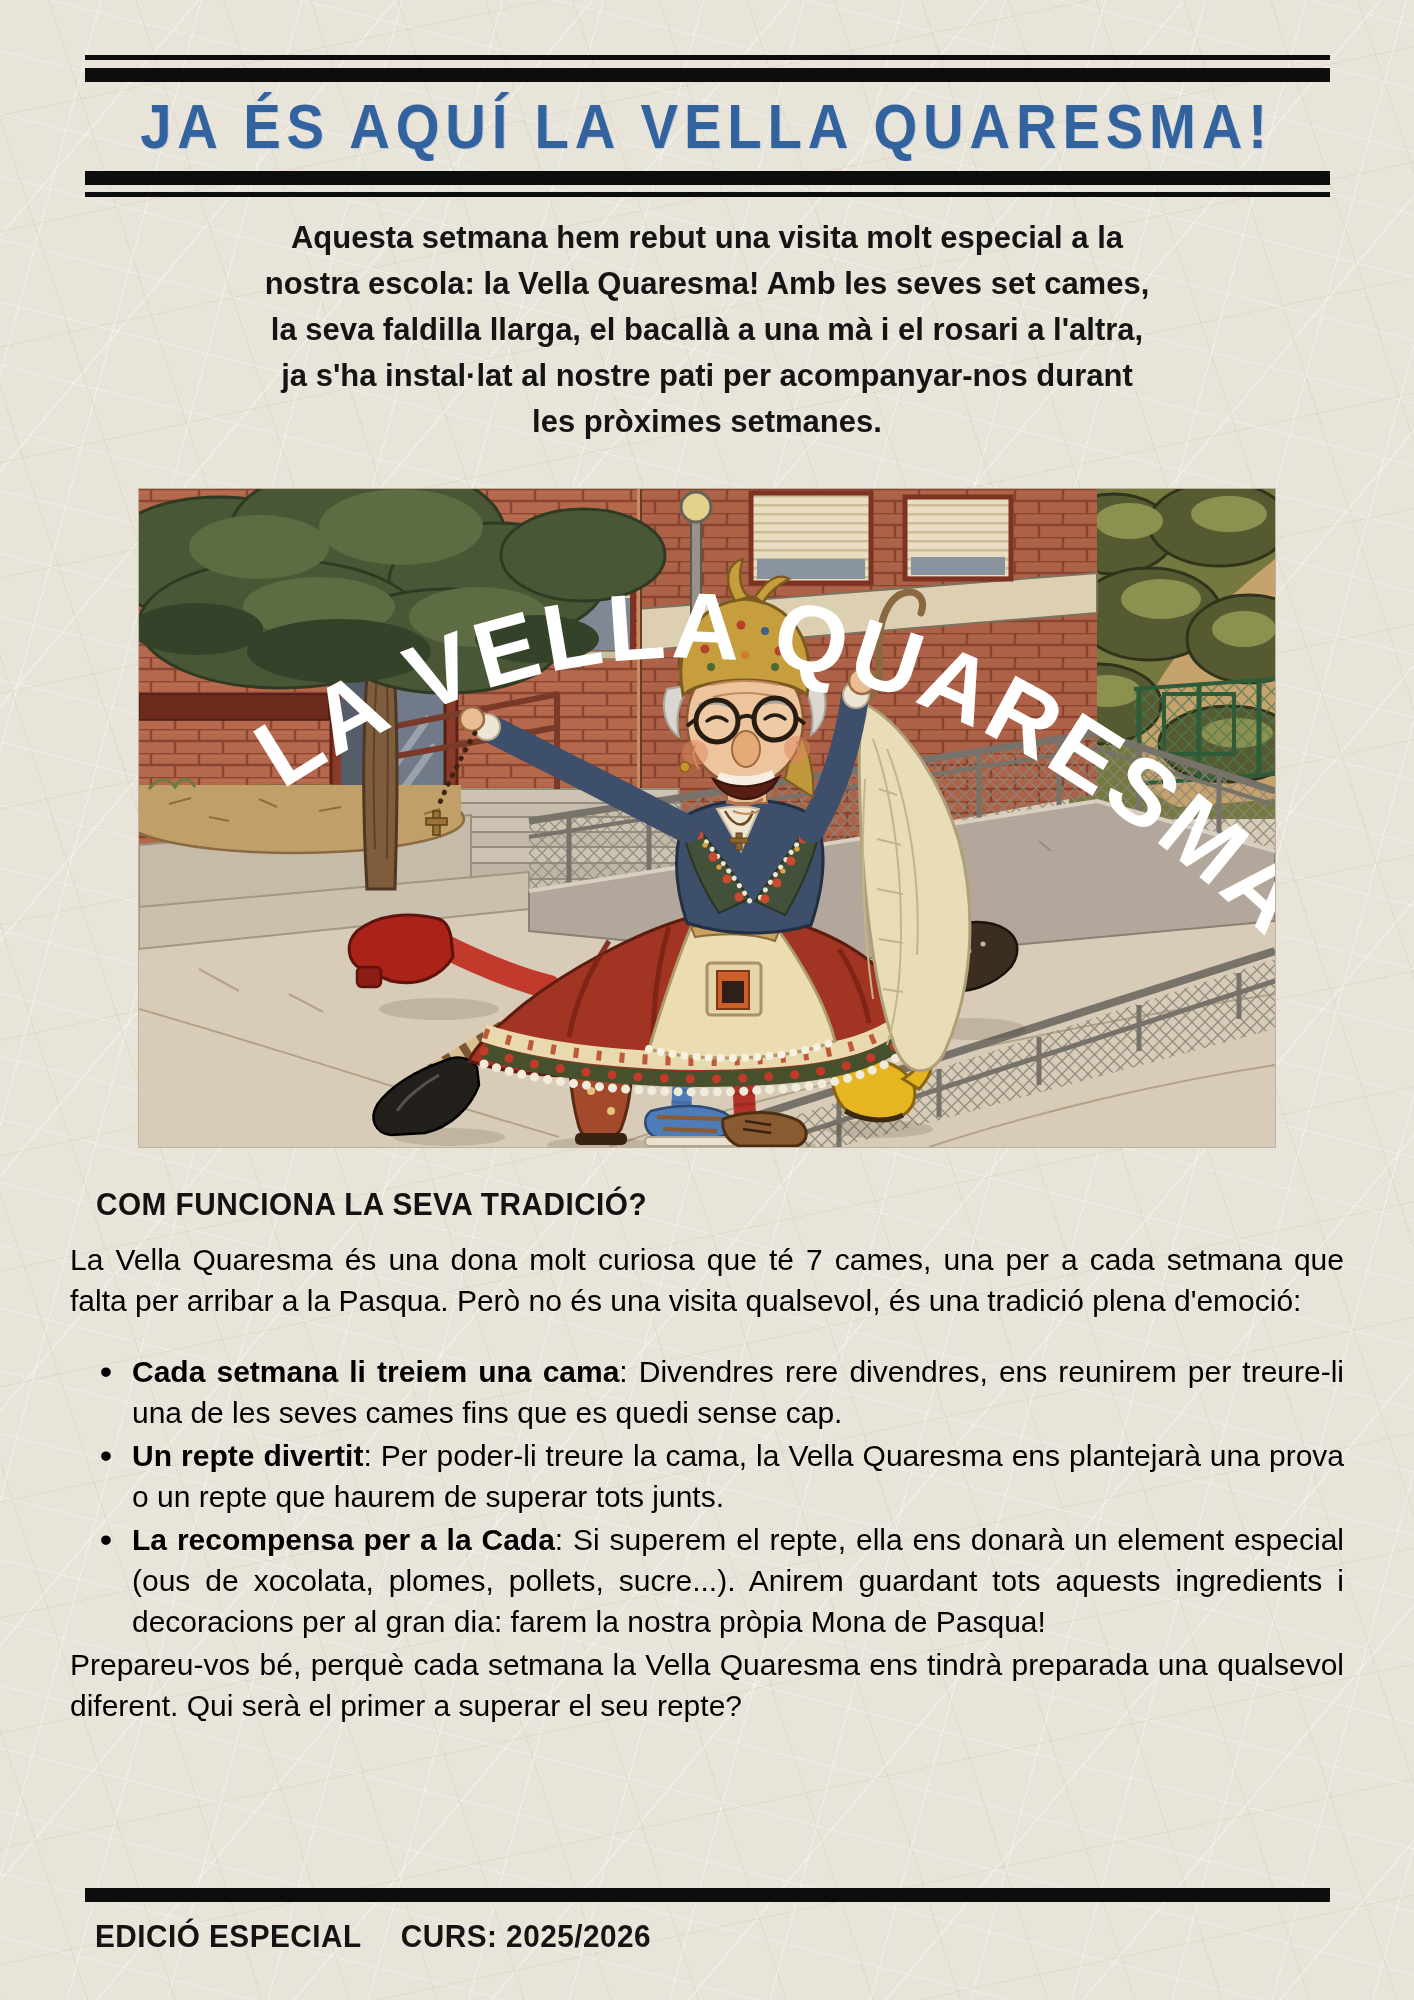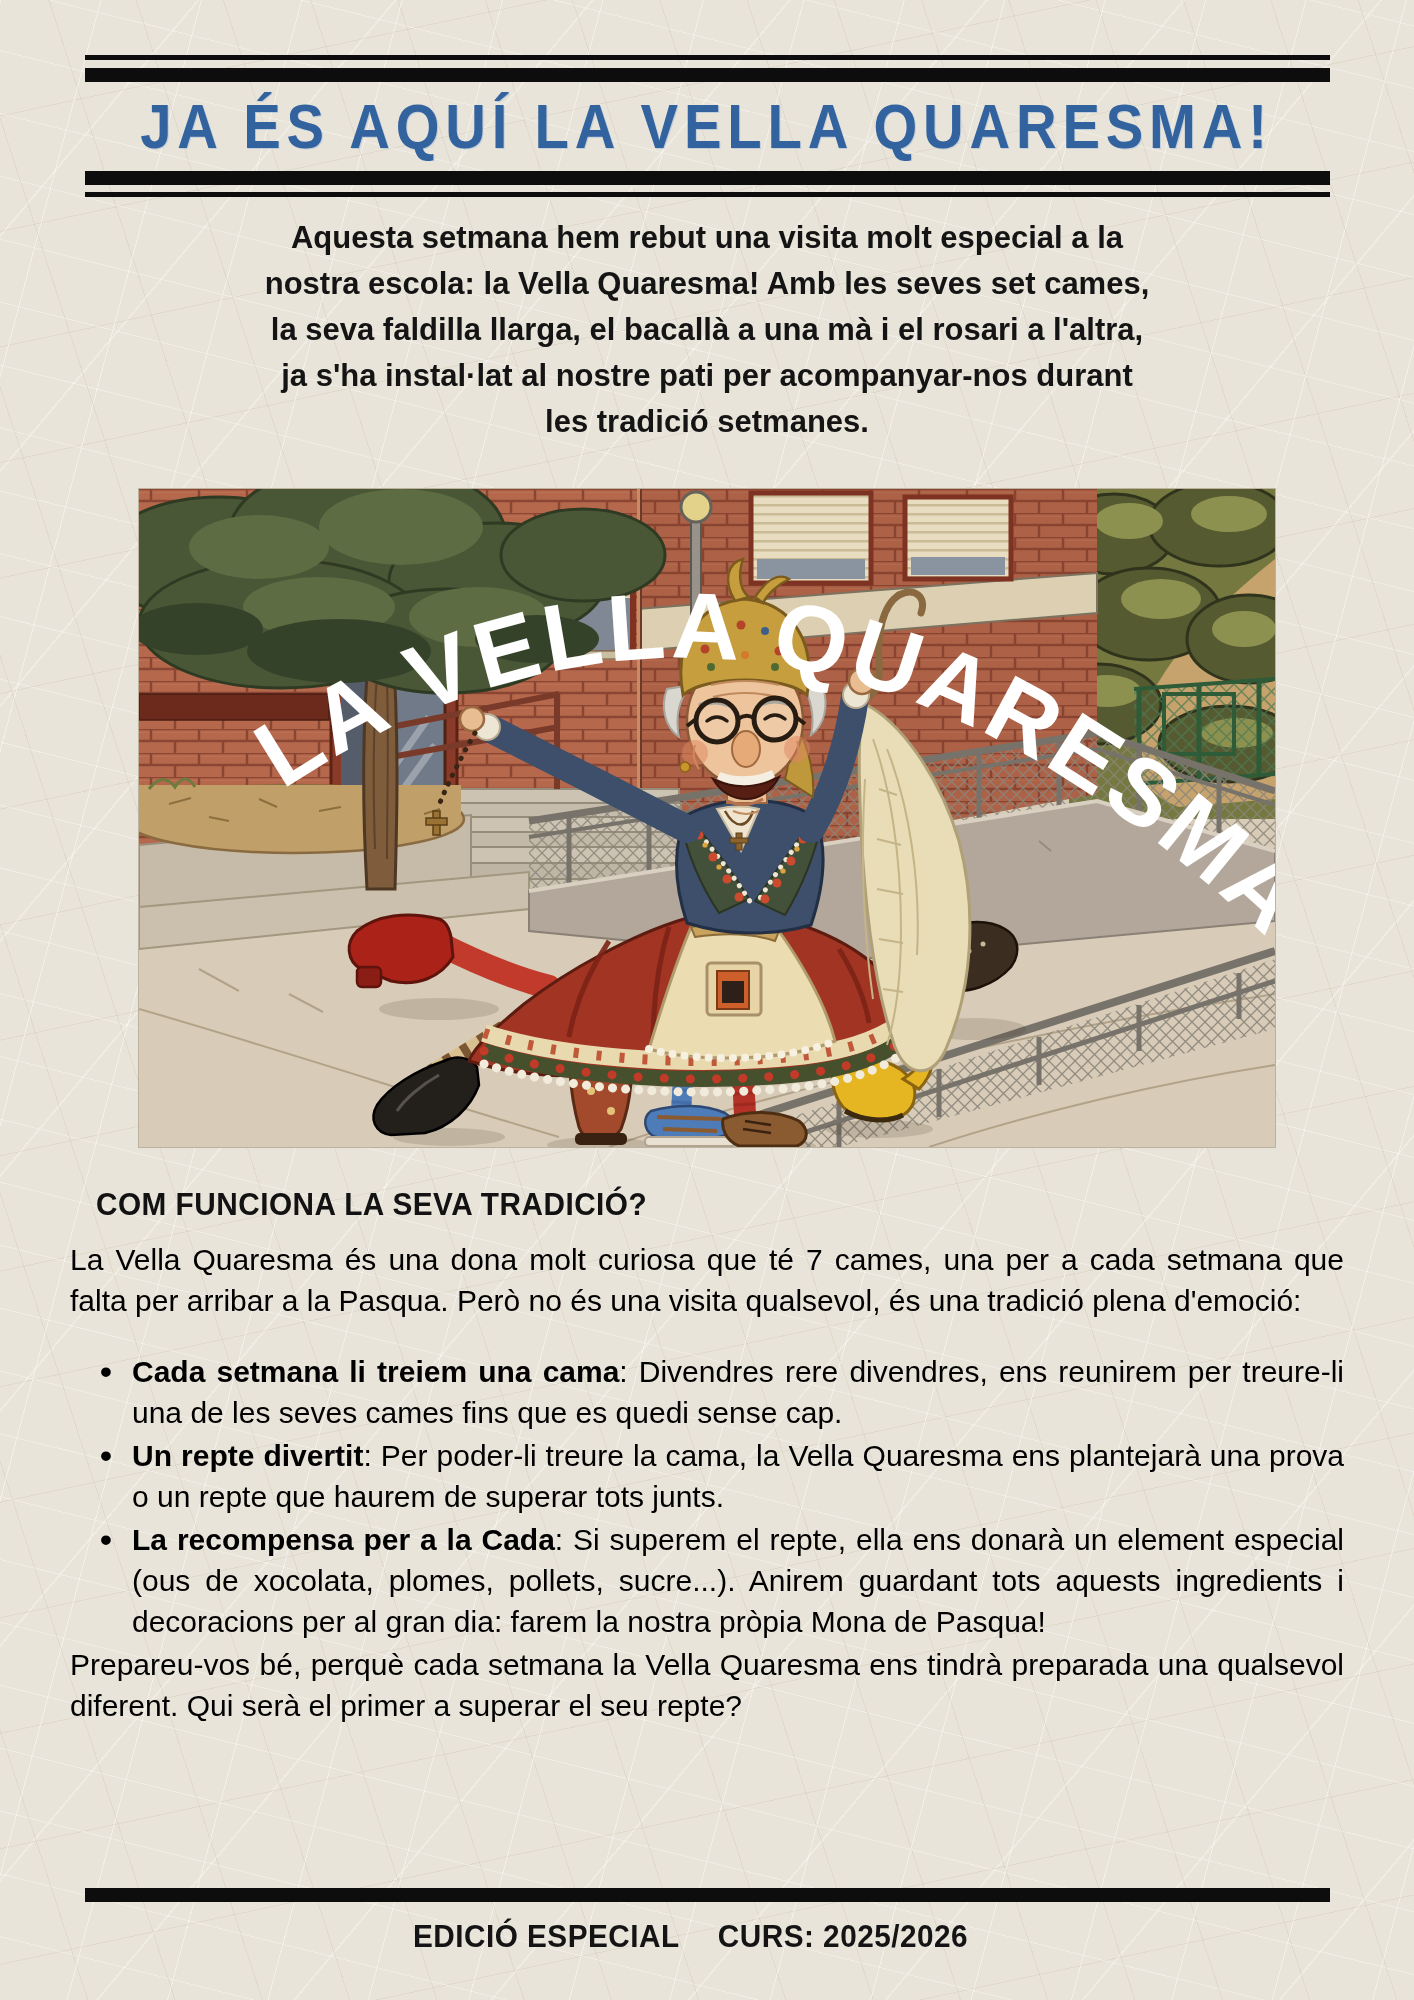--- a/index.html
+++ b/index.html
@@ -54,21 +54,21 @@
   ul.points li{
     position:relative;padding-left:36px;text-align:justify;margin-top:2px;
   }
   ul.points li::before{
     content:"\2022";position:absolute;left:4px;top:0;font-size:34px;font-weight:bold;
   }
   .closing{margin-top:2px;text-align:justify;}
   .footer-rule{position:absolute;left:85px;right:84px;top:1888px;height:14px;background:#0d0d0d;}
   .footer-row{
     position:absolute;left:95px;right:128px;top:1918px;
-    display:flex;justify-content:center;
+    display:flex;justify-content:flex-start;
     font-size:32px;font-weight:bold;letter-spacing:.5px;color:#141414;
   }
   .footer-row .ft{transform:scaleX(.93);transform-origin:left;}
   .footer-row .ft.right{transform-origin:right;}
   b.lead-in{font-weight:bold;}
 </style>
 </head>
 <body>
 
 <div style="height:55px"></div>
@@ -80,21 +80,21 @@
 
 <div class="rule thick"></div>
 <div class="gap7"></div>
 <div class="rule thin"></div>
 
 <div class="intro">
   <span>Aquesta setmana hem rebut una visita molt especial a la</span>
   <span>nostra escola: la Vella Quaresma! Amb les seves set cames,</span>
   <span>la seva faldilla llarga, el bacallà a una mà i el rosari a l'altra,</span>
   <span>ja s'ha instal·lat al nostre pati per acompanyar-nos durant</span>
-  <span>les tradició setmanes.</span>
+  <span>les pròximes setmanes.</span>
 </div>
 
 <div class="figure">
 <svg width="1136" height="658" viewBox="0 0 1136 658" xmlns="http://www.w3.org/2000/svg">
   <defs>
     <pattern id="brick" width="48" height="24" patternUnits="userSpaceOnUse">
       <rect width="48" height="24" fill="#b5684c"></rect>
       <rect width="48" height="1" y="3" fill="#c27a58" opacity=".5"></rect>
       <path d="M0 0h48M0 12h48M12 0v12M36 12v12" stroke="#8a4632" stroke-width="2.5" fill="none"></path>
     </pattern>

